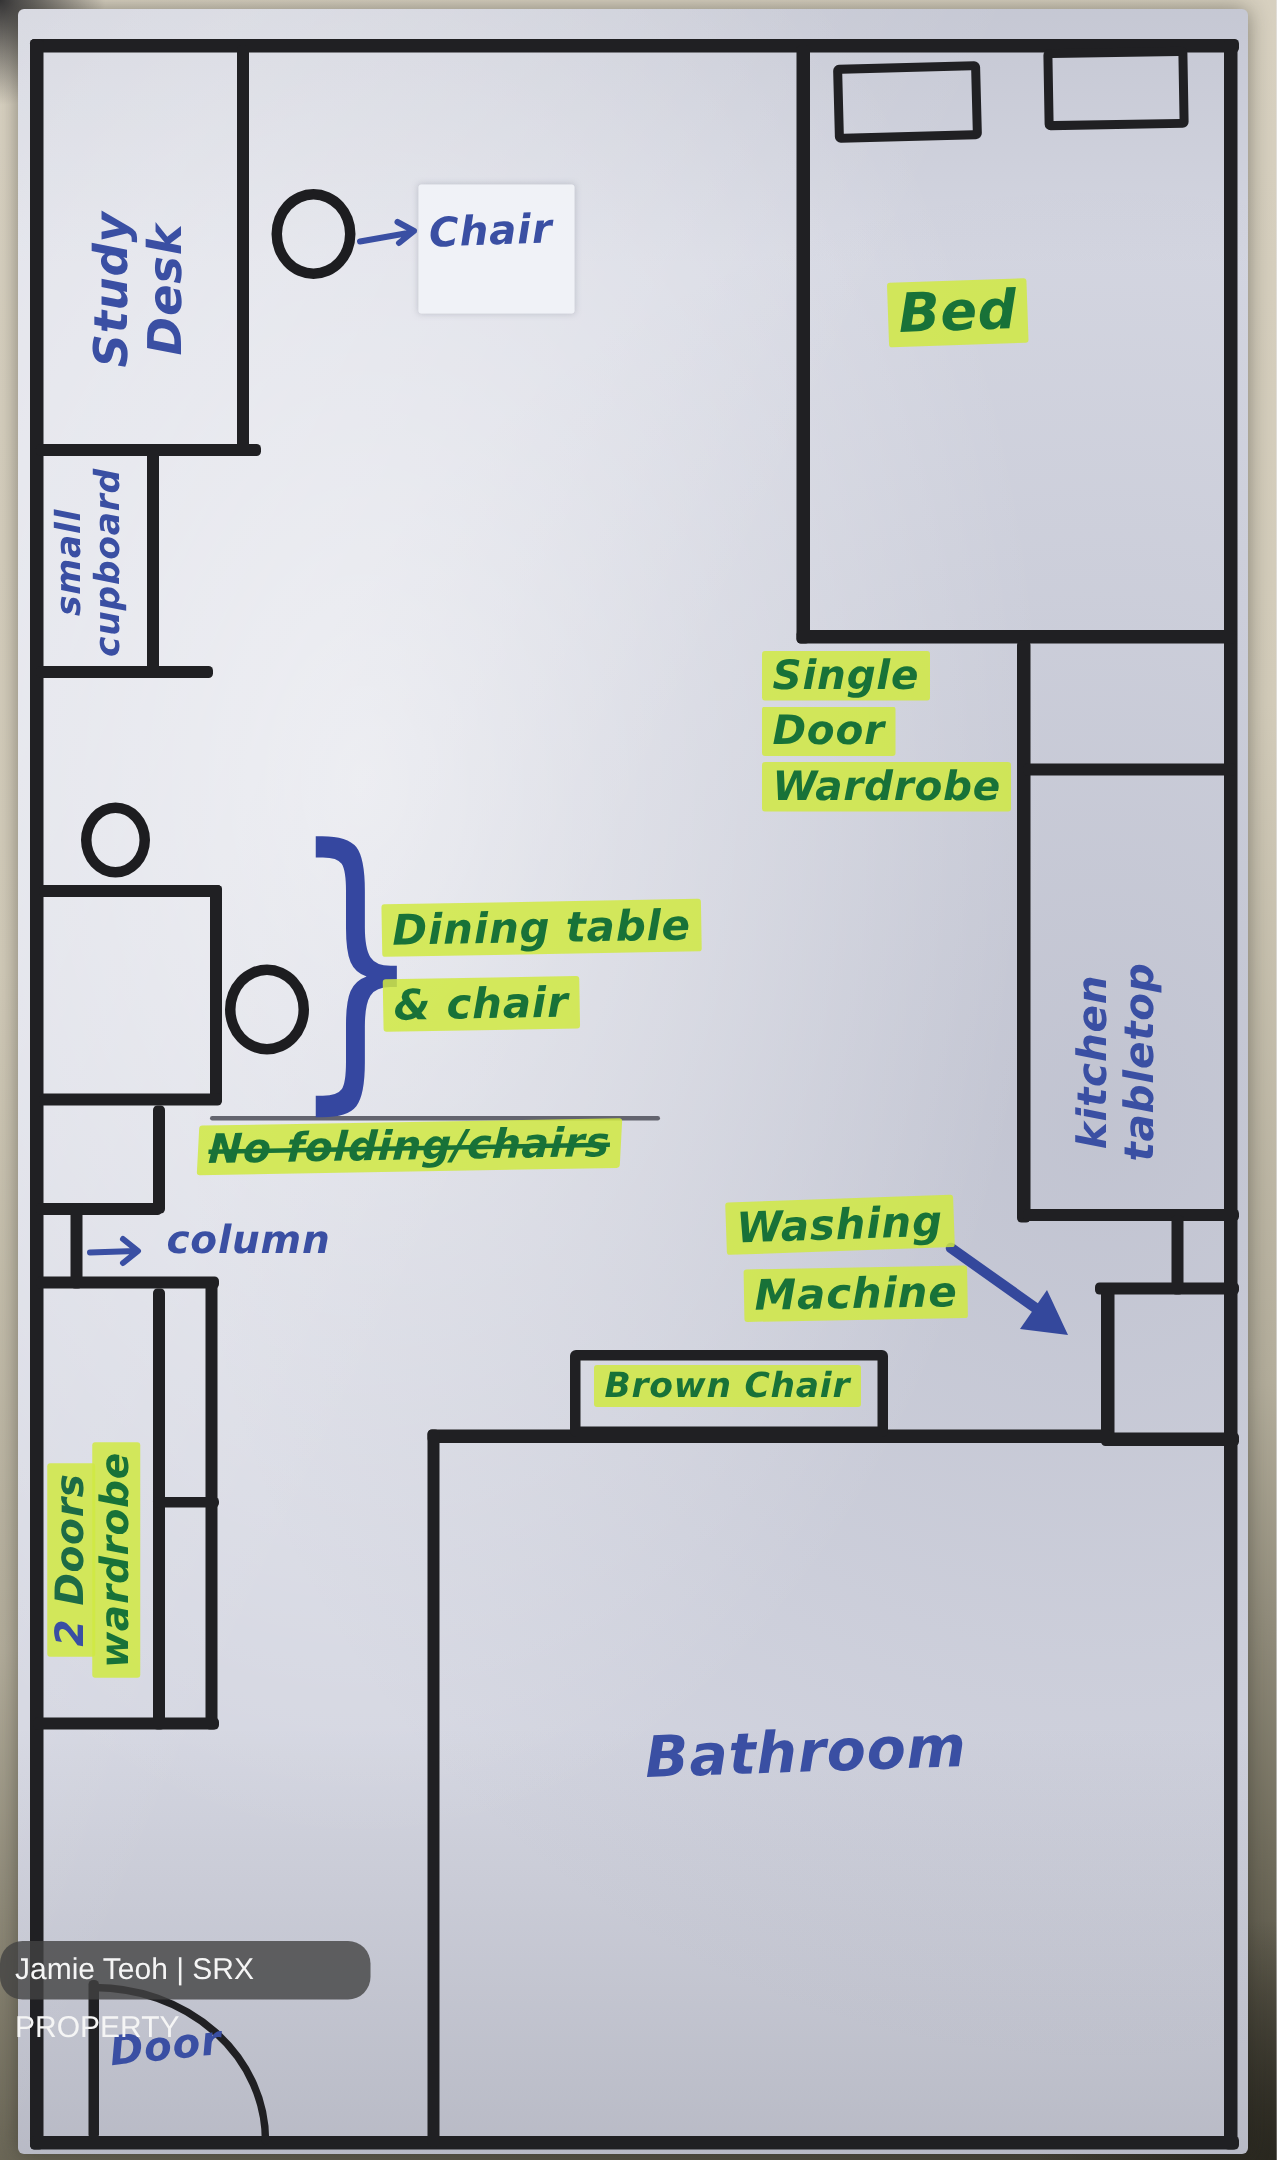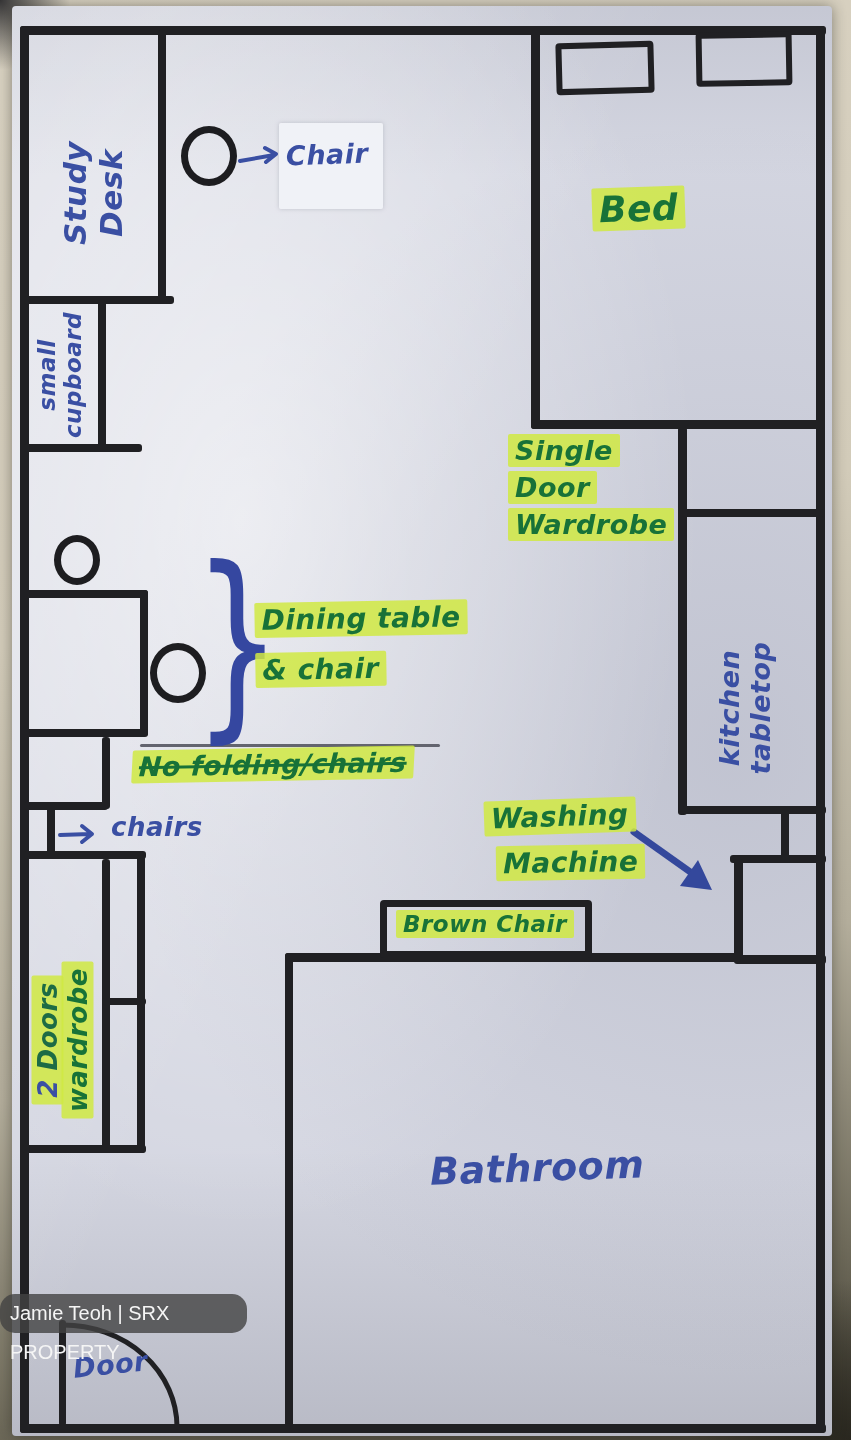--- a/index.html
+++ b/index.html
@@ -147,21 +147,21 @@
 
   <div class="hand g strike" style="left:132px;top:749px;font-size:27px;">
     <span class="hl">No folding/chairs</span>
   </div>
 
   <div class="vrot" style="left:652px;top:664px;width:185px;height:88px;font-size:27px;">
     <div class="b">kitchen</div>
     <div class="b">tabletop</div>
   </div>
 
-  <div class="hand b" style="left:111px;top:812px;font-size:26px;">chairs</div>
+  <div class="hand b" style="left:111px;top:812px;font-size:26px;">column</div>
 
   <div class="hand g" style="left:484px;top:800px;font-size:28px;transform:rotate(-2deg);">
     <span class="hl">Washing</span>
   </div>
   <div class="hand g" style="left:496px;top:846px;font-size:28px;transform:rotate(-1deg);">
     <span class="hl">Machine</span>
   </div>
 
   <div class="vrot" style="left:-40px;top:996px;width:205px;height:88px;font-size:26px;">
     <div><span class="hl"><span class="b">2</span> <span class="teal">Doors</span></span></div>

